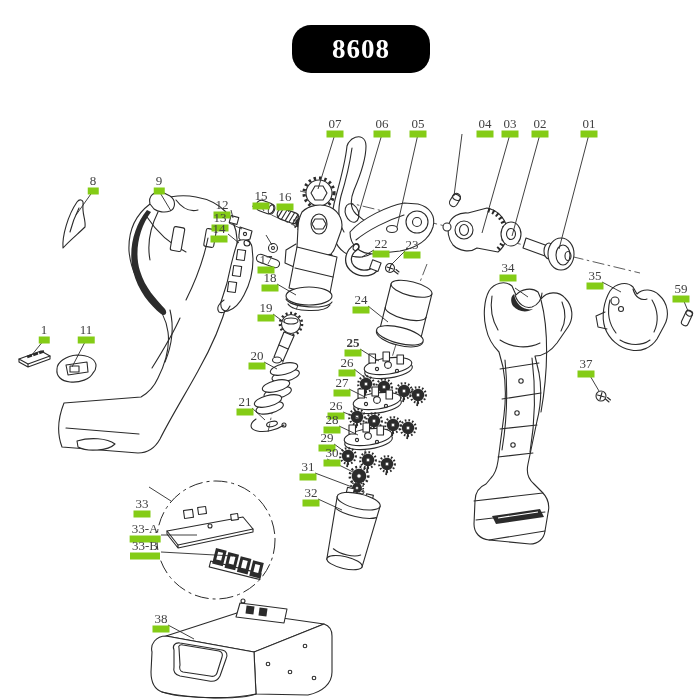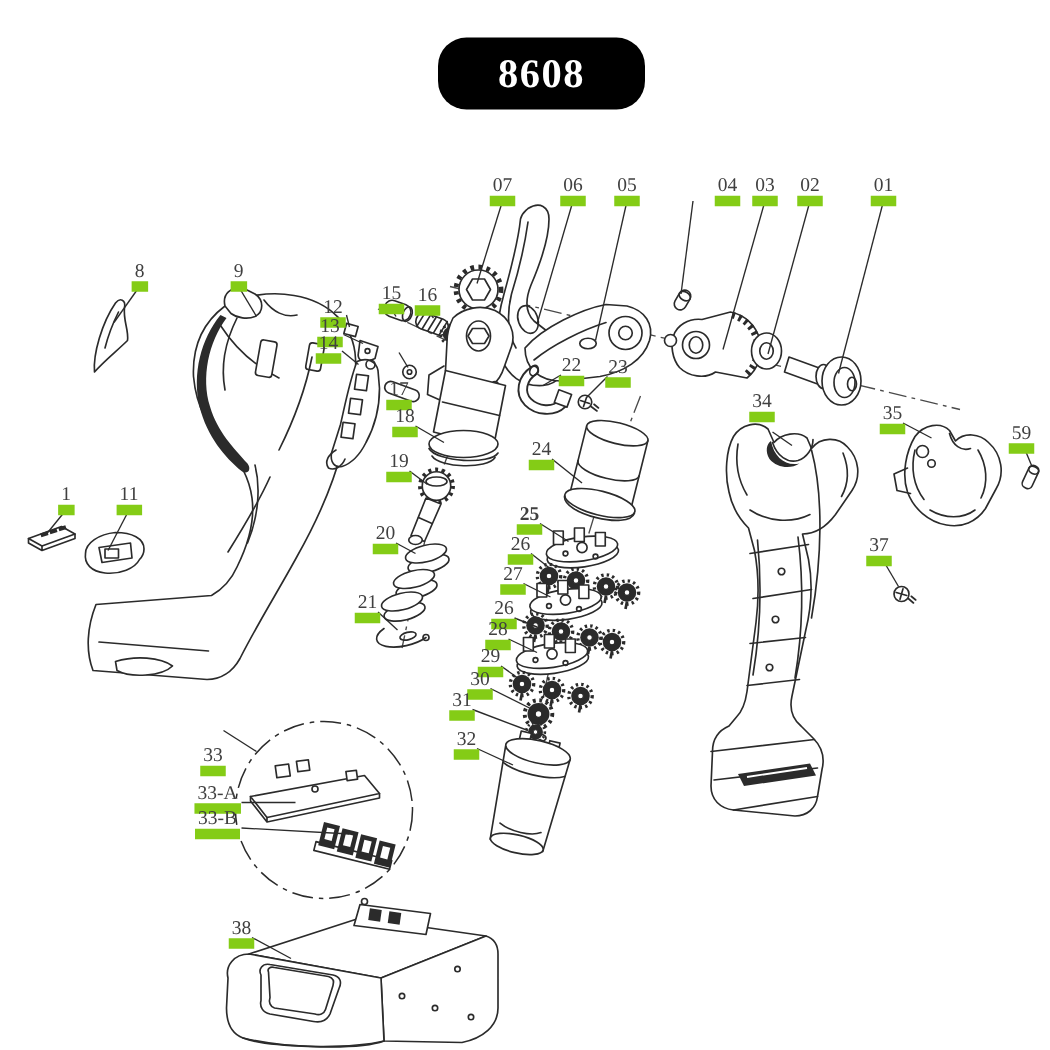--- a/index.html
+++ b/index.html
@@ -441,21 +441,21 @@
       <div class="part-label" style="left: 266px; top: 311px;">19</div>
       <div class="part-label" style="left: 361px; top: 303px;">24</div>
       <div class="part-label" style="left: 257px; top: 359px;">20</div>
       <div class="part-label bold" style="left: 353px; top: 346px;">25</div>
       <div class="part-label" style="left: 347px; top: 366px;">26</div>
       <div class="part-label" style="left: 342px; top: 386px;">27</div>
       <div class="part-label" style="left: 245px; top: 405px;">21</div>
       <div class="part-label" style="left: 336px; top: 409px;">26</div>
       <div class="part-label" style="left: 332px; top: 423px;">28</div>
       <div class="part-label" style="left: 327px; top: 441px;">29</div>
-      <div class="part-label" style="left: 320px; top: 456px;">30</div>
+      <div class="part-label" style="left: 332px; top: 456px;">30</div>
       <div class="part-label" style="left: 308px; top: 470px;">31</div>
       <div class="part-label" style="left: 311px; top: 496px;">32</div>
       <div class="part-label" style="left: 508px; top: 271px;">34</div>
       <div class="part-label" style="left: 595px; top: 279px;">35</div>
       <div class="part-label" style="left: 681px; top: 292px;">59</div>
       <div class="part-label" style="left: 586px; top: 367px;">37</div>
       <div class="part-label" style="left: 142px; top: 507px;">33</div>
       <div class="part-label" style="left: 145px; top: 532px;">33-A</div>
       <div class="part-label" style="left: 145px; top: 549px;">33-B</div>
       <div class="part-label" style="left: 161px; top: 622px;">38</div>

